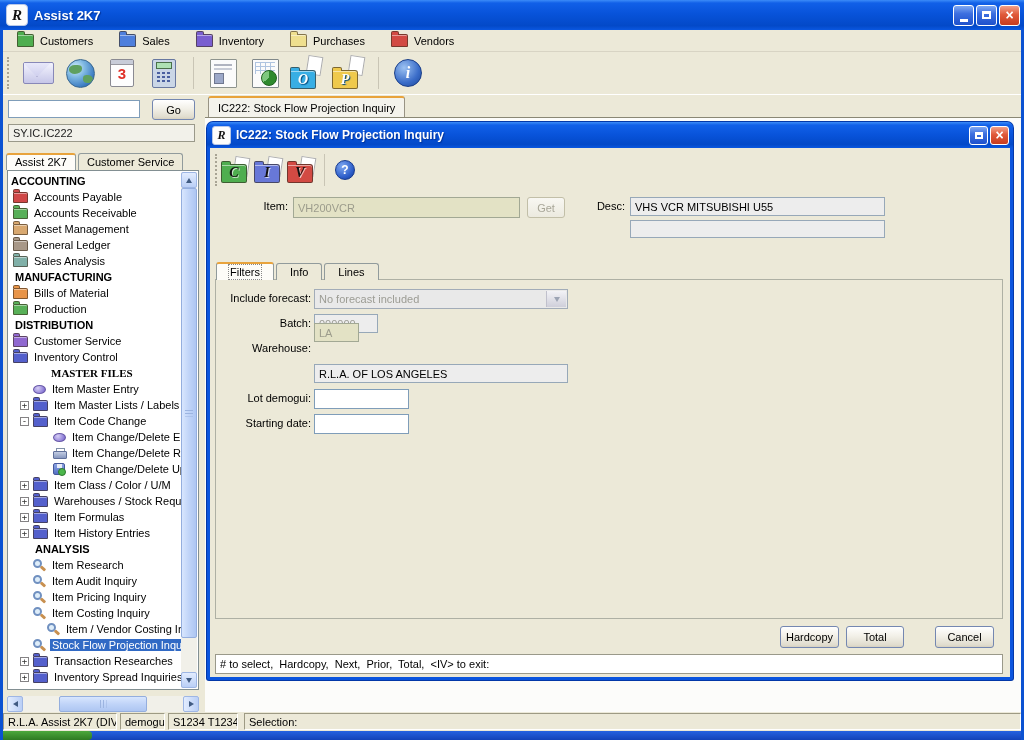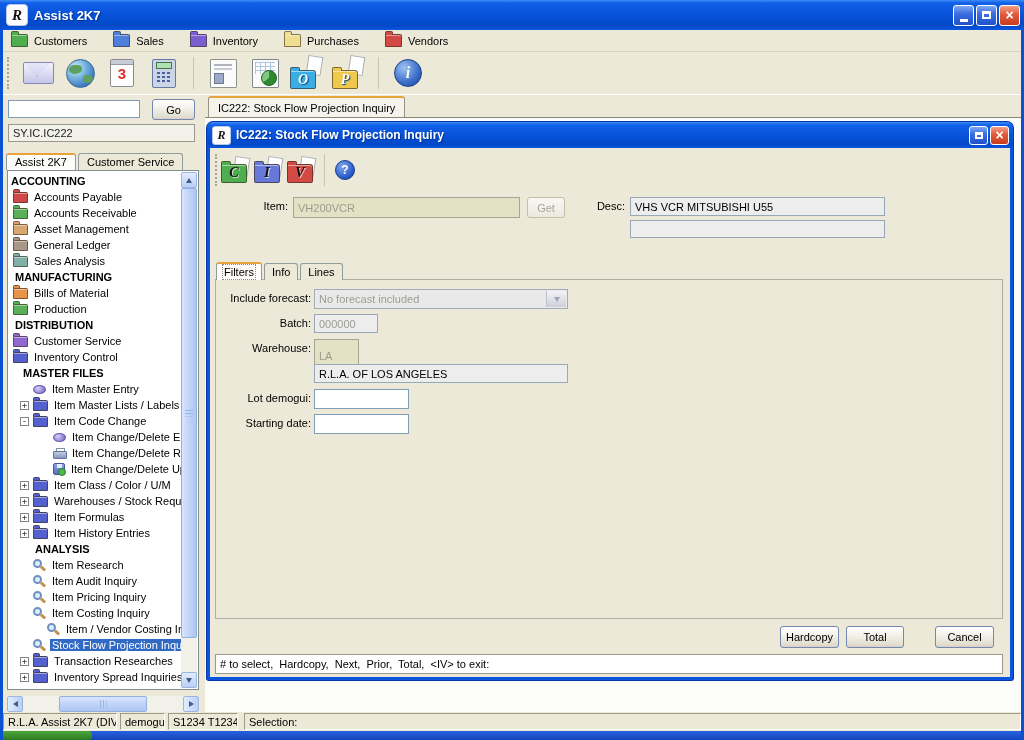--- a/index.html
+++ b/index.html
@@ -17,21 +17,21 @@
   .wbtn{width:21px;height:21px;border-radius:3px;border:1px solid #FFFFFF;
     background:linear-gradient(180deg,#7FA8F2 0%,#3D6FE0 40%,#1E51CC 100%);
     display:flex;align-items:center;justify-content:center;color:#FFF;font-weight:bold;box-sizing:border-box;}
   .wbtn.close{background:linear-gradient(180deg,#F2A088 0%,#E0593A 45%,#C83C1E 100%);font-size:14px;line-height:1;}
   .glyph-min{width:8px;height:3px;background:#FFF;margin-top:10px;}
   .glyph-max{width:9px;height:8px;border:2px solid #FFF;border-top-width:3px;box-sizing:border-box;}
   .edge{position:absolute;top:30px;bottom:0;width:3px;background:#0B52D2;z-index:50;}
   .edge.left{left:0;} .edge.right{right:0;}
   
   .menubar{position:absolute;left:3px;top:30px;width:1022px;height:22px;background:#ECE9D8;
-    border-bottom:1px solid #D8D4C4;display:flex;align-items:center;gap:26px;padding-left:8px;box-sizing:border-box;}
+    border-bottom:1px solid #D8D4C4;display:flex;align-items:center;gap:26px;padding-left:14px;box-sizing:border-box;}
   .menu-item{display:flex;align-items:center;gap:6px;cursor:default;}
   .menu-label{font-size:11px;}
   
   .folder-icon{position:relative;width:15px;height:11px;background:var(--fc);
     border:1px solid rgba(60,45,30,.6);border-radius:1px 2px 1px 1px;box-shadow:inset 0 1px 0 rgba(255,255,255,.45);}
   .folder-icon::before{content:'';position:absolute;top:-4px;left:-1px;width:6px;height:3px;background:var(--fc);
     border:1px solid rgba(60,45,30,.6);border-bottom:none;border-radius:2px 2px 0 0;}
   .folder-icon.xs{width:13px;height:9px;flex:0 0 13px;}
   .folder-icon.xs::before{width:5px;height:2px;}
   
@@ -158,21 +158,21 @@
     border:1px solid #16398E;color:#FFF;font-weight:bold;font-size:12px;display:flex;align-items:center;justify-content:center;margin-left:6px;}
   .fieldlabel{position:absolute;text-align:right;color:#000;}
   .tfield{position:absolute;border:1px solid #97A8B8;background:#EDEDED;box-sizing:border-box;
     display:flex;align-items:center;padding:8px 4px;overflow:hidden;white-space:nowrap;}
   .tfield.khaki{background:#E3E2C5;color:#9C9C8C;border-color:#A2A894;}
   .tfield.white{background:#FFF;border-color:#7F9DB9;}
   .tfield.gray-text{color:#9C9C94;}
   .getbtn{position:absolute;left:317px;top:49px;width:38px;height:21px;color:#A8A698;
     background:linear-gradient(180deg,#F8F7F2,#ECEADF);border-color:#C2BFA8;}
   .dlg-tabs{position:absolute;left:6px;top:112px;display:flex;align-items:flex-end;height:20px;z-index:3;}
-  .dlg-tabs .tab{padding:2px 7px;}
+  .dlg-tabs .tab{padding:2px 13px;}
   .dlg-tabs .tab.active .tab-lbl{outline:1px dotted #888;outline-offset:1px;}
   .filter-panel{position:absolute;left:5px;top:131px;width:788px;height:340px;background:#ECE9D8;
     border:1px solid #AEB0A4;box-sizing:border-box;}
   .dropdown{position:absolute;border:1px solid #A2ACB8;background:#E9E9E9;box-sizing:border-box;
     display:flex;align-items:center;color:#9C9C94;padding-left:4px;}
   .dd-btn{position:absolute;right:1px;top:1px;bottom:1px;width:19px;background:linear-gradient(180deg,#F2F2F6,#CFCFDA);
     border-left:1px solid #C0C0CC;display:flex;align-items:center;justify-content:center;}
   .dd-btn .tri.down{border-top-color:#9CA4B4;}
   .dlg-buttons{position:absolute;top:478px;left:0;width:793px;height:22px;}
   .dlg-buttons .xpbtn{position:absolute;height:22px;}
@@ -319,21 +319,21 @@
             <span class="lbl">DISTRIBUTION</span>
           </div>
           <div class="tree-row" style="padding-left: 4px;">
             <span class="folder-icon xs tree-ico" style="--fc: #9068D0;"></span>
             <span class="lbl">Customer Service</span>
           </div>
           <div class="tree-row" style="padding-left: 4px;">
             <span class="folder-icon xs tree-ico" style="--fc: #5460CC;"></span>
             <span class="lbl">Inventory Control</span>
           </div>
-          <div class="tree-row hdr" style="padding-left: 12px;">
+          <div class="tree-row hdr" style="padding-left: 40px; font-family: Liberation Serif, serif;">
             <span class="lbl">MASTER FILES</span>
           </div>
           <div class="tree-row" style="padding-left: 24px;">
             <span class="ic-oval tree-ico"></span>
             <span class="lbl">Item Master Entry</span>
           </div>
           <div class="tree-row" style="padding-left: 11px;">
             <span class="expandbox">+</span>
             <span class="folder-icon xs tree-ico" style="--fc: #5460CC;"></span>
             <span class="lbl">Item Master Lists / Labels</span>
@@ -499,21 +499,21 @@
           <div class="fieldlabel" style="left:3px;top:12px;width:92px;">Include forecast:</div>
           <div class="dropdown" style="left:98px;top:9px;width:254px;height:20px;">
             <span>No forecast included</span>
             <span class="dd-btn">
                 <span class="tri down"></span>
               </span>
           </div>
           <div class="fieldlabel" style="left:3px;top:37px;width:92px;">Batch:</div>
           <div class="tfield gray-text" style="left:98px;top:34px;width:64px;height:19px;">000000</div>
           <div class="fieldlabel" style="left:3px;top:62px;width:92px;">Warehouse:</div>
-          <div class="tfield khaki" style="left:98px;top:59px;width:45px;height:33px;">LA</div>
+          <div class="tfield khaki" style="left:98px;top:43px;width:45px;height:19px;">LA</div>
           <div class="tfield" style="left:98px;top:84px;width:254px;height:19px;">R.L.A. OF LOS ANGELES</div>
           <div class="fieldlabel" style="left:3px;top:112px;width:92px;">Lot demogui:</div>
           <div class="tfield white" style="left:98px;top:109px;width:95px;height:20px;"></div>
           <div class="fieldlabel" style="left:3px;top:137px;width:92px;">Starting date:</div>
           <div class="tfield white" style="left:98px;top:134px;width:95px;height:20px;"></div>
         </div>
 
         <div class="dlg-buttons">
           <button class="xpbtn" style="left:570px;width:59px;">Hardcopy</button>
           <button class="xpbtn" style="left:636px;width:58px;">Total</button>

